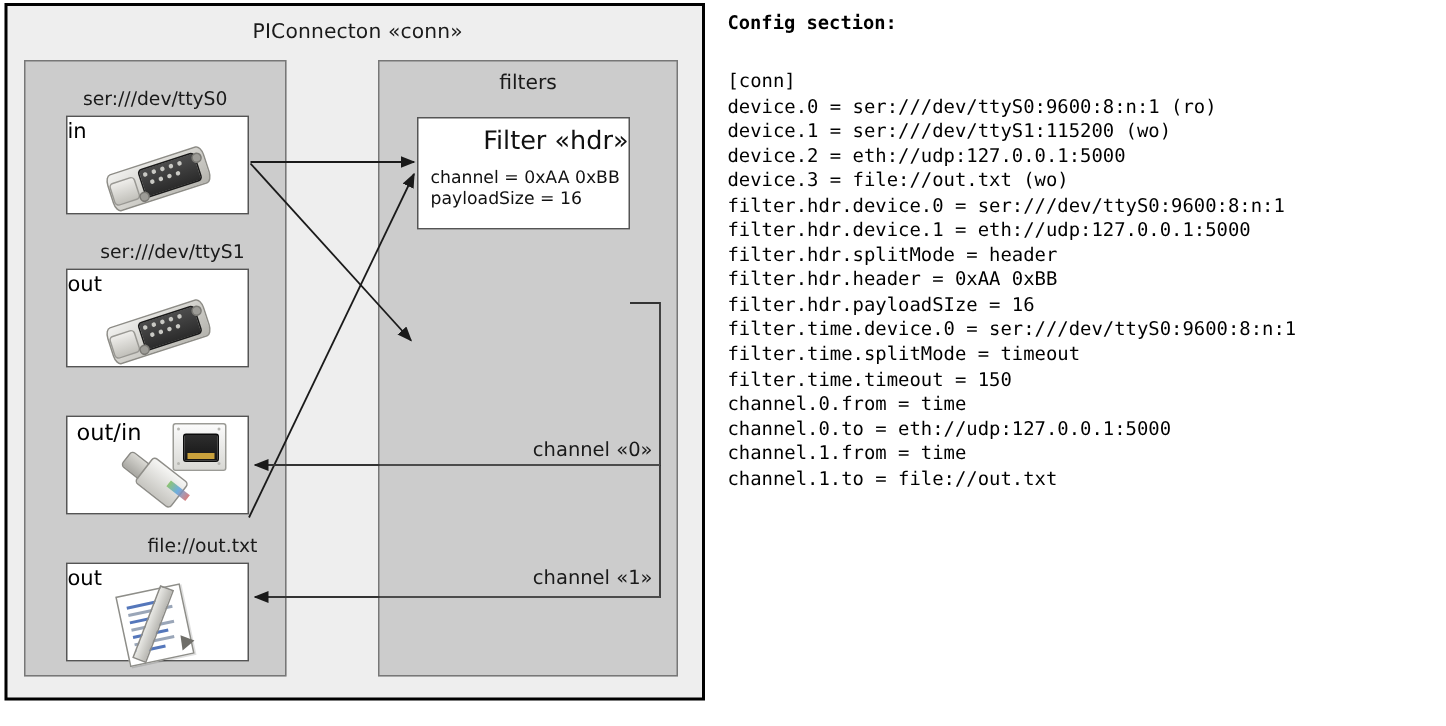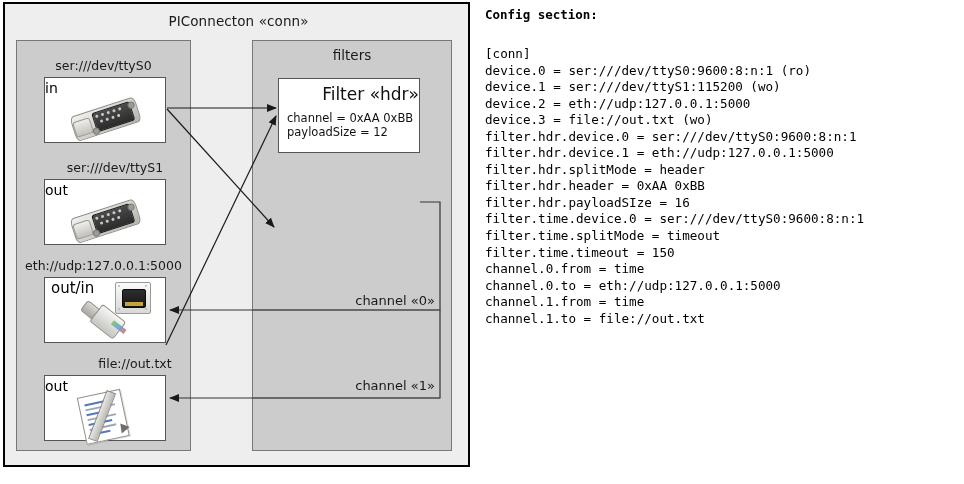--- a/index.html
+++ b/index.html
@@ -337,21 +337,20 @@
         <i style="left:3px;top:6px"></i>
           <i style="left:9px;top:6px"></i>
           <i style="left:15px;top:6px"></i>
           <i style="left:21px;top:6px"></i>
       </div>
       <div class="screw1"></div>
         <div class="screw2"></div>
     </div>
   </div>
 
-  <div class="dev-label" style="left:16px; top:258px; width:175px;">eth://udp:127.0.0.1:5000</div>
   <div class="dev-box" style="left:44px; top:277px; width:122px; height:66px;">
     <div class="dev-name left" style="top:1px;">out/in</div>
     <div class="rj-jack" style="left:70px; top:4px;">
       <div class="port">
           <div class="gold"></div>
         </div>
       <div class="dot" style="left:2px;top:2px"></div>
       <div class="dot" style="left:29px;top:2px"></div>
       <div class="dot" style="left:2px;top:25px"></div>
       <div class="dot" style="left:29px;top:25px"></div>
@@ -382,21 +381,21 @@
     </div>
   </div>
 
   <div class="panel" id="panel-filters">
     <div class="panel-title">filters</div>
   </div>
 
   <div class="filter-box" style="left:278px; top:78px; width:142px; height:75px;">
     <div class="filter-title">Filter «hdr»</div>
     <div class="filter-props" style="top:32px;">channel = 0xAA 0xBB</div>
-    <div class="filter-props" style="top:46px;">payloadSize = 12</div>
+    <div class="filter-props" style="top:46px;">payloadSize = 16</div>
   </div>
 
 
   <div class="channel-label" style="left:240px; top:293px; width:195px;">channel «0»</div>
   <div class="channel-label" style="left:240px; top:378px; width:195px;">channel «1»</div>
 
   <svg class="overlay" viewBox="0 0 478 484">
     <defs>
       <marker id="ah" markerWidth="10" markerHeight="8" refX="9" refY="4" orient="auto" markerUnits="userSpaceOnUse">
         <path d="M0,0 L10,4 L0,8 z" fill="#1a1a1a"></path>

